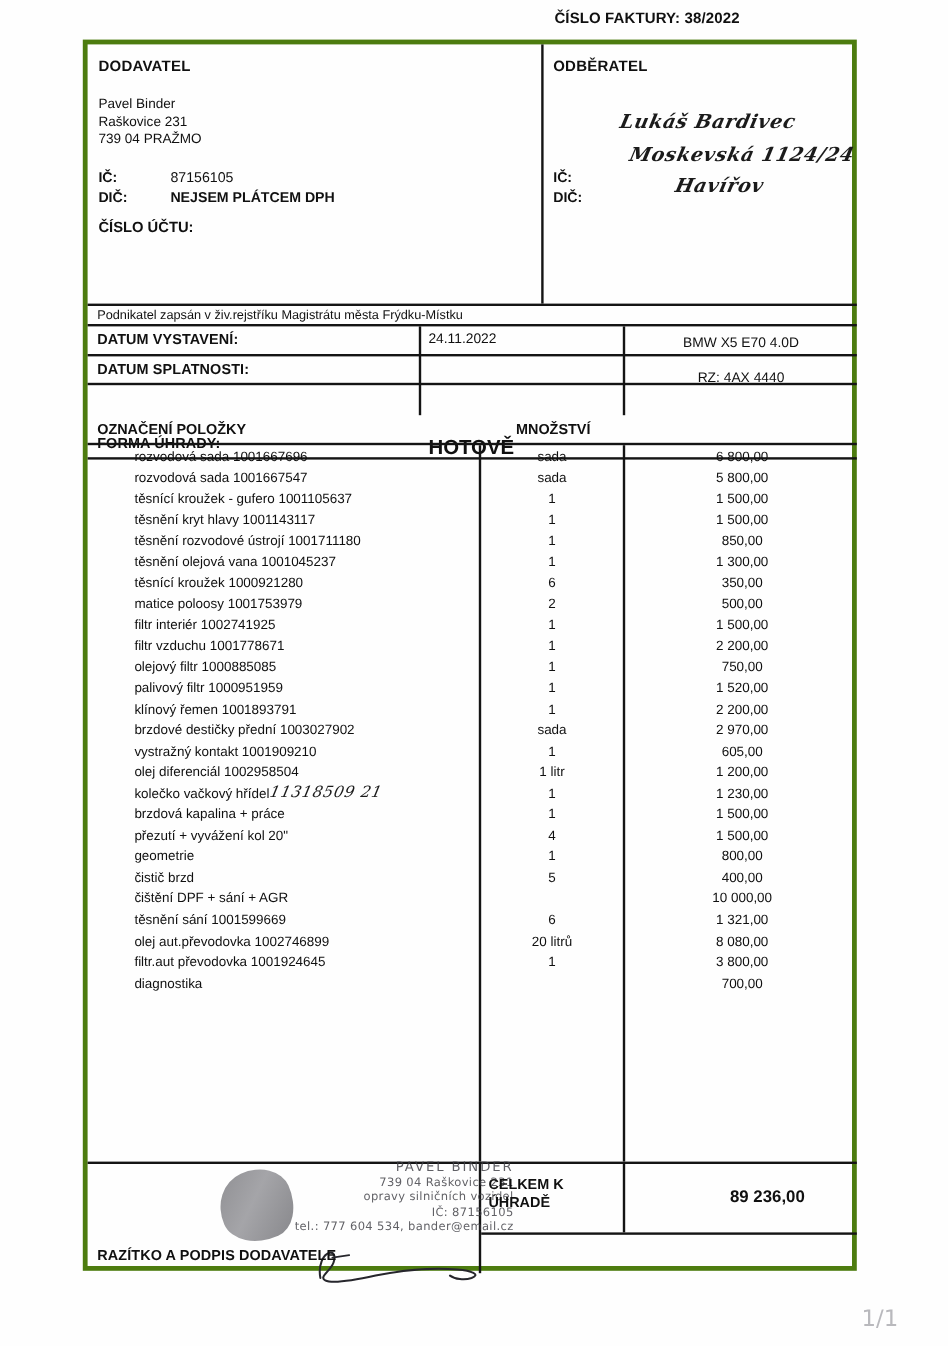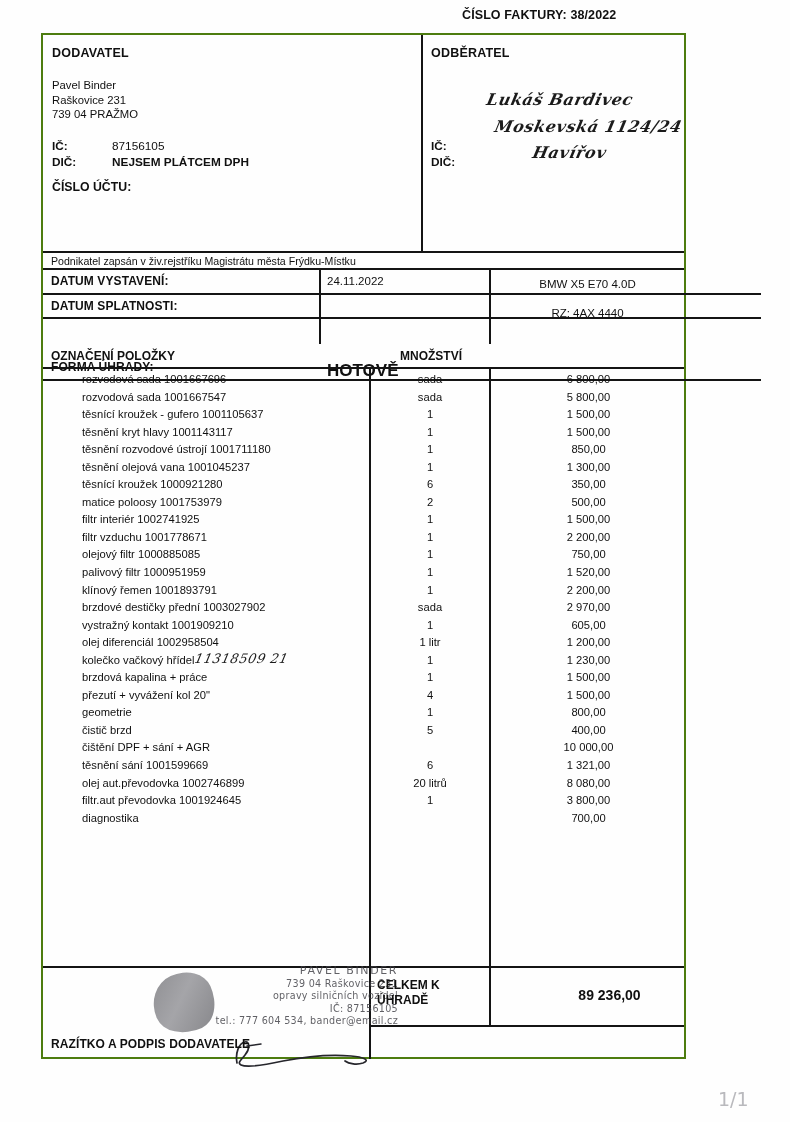--- a/index.html
+++ b/index.html
@@ -12,22 +12,22 @@
 
   
   .invoice-no{
     position:absolute;left:462px;top:8px;
     font-size:12.5px;font-weight:bold;letter-spacing:.1px;
     white-space:nowrap;
   }
 
   
   .frame{
-    position:absolute;left:41px;top:33px;width:645px;height:1026px;
-    border:2px solid #4d7c0f;box-sizing:border-box;
+    position:absolute;left:69px;top:33px;width:645px;height:1026px;
+    border:4px solid #4d7c0f;box-sizing:border-box;
   }
 
   
   .parties{position:absolute;left:0;top:0;width:641px;height:216px;}
   .party-divider{
     position:absolute;left:378px;top:0;width:2px;height:216px;background:#141414;
   }
   .party-head{
     position:absolute;font-size:12.5px;font-weight:bold;letter-spacing:.2px;
   }
@@ -59,21 +59,21 @@
   
   .reg-row{
     position:absolute;left:0;top:216px;width:641px;height:19px;
     border-top:2px solid #141414;border-bottom:2px solid #141414;box-sizing:border-box;
   }
   .reg-row span{position:absolute;left:8px;top:2px;font-size:10.6px;}
 
   
   .meta{position:absolute;left:0;top:235px;width:641px;height:74px;}
   .meta-row{
-    position:absolute;left:0;width:718px;height:24.6px;
+    position:absolute;left:0;width:641px;height:24.6px;
     border-bottom:2px solid #141414;box-sizing:border-box;
   }
   .meta-row.r1{top:0;}
   .meta-row.r2{top:24.6px;}
   .meta-row.r3{top:49.2px;margin-top:37px;}
   .meta-lbl{
     position:absolute;left:8px;top:4px;font-size:12px;font-weight:bold;letter-spacing:.1px;
   }
   .meta-val{position:absolute;left:284px;top:5px;font-size:11.5px;}
   .meta-val.bold{font-weight:bold;font-size:17px;}

